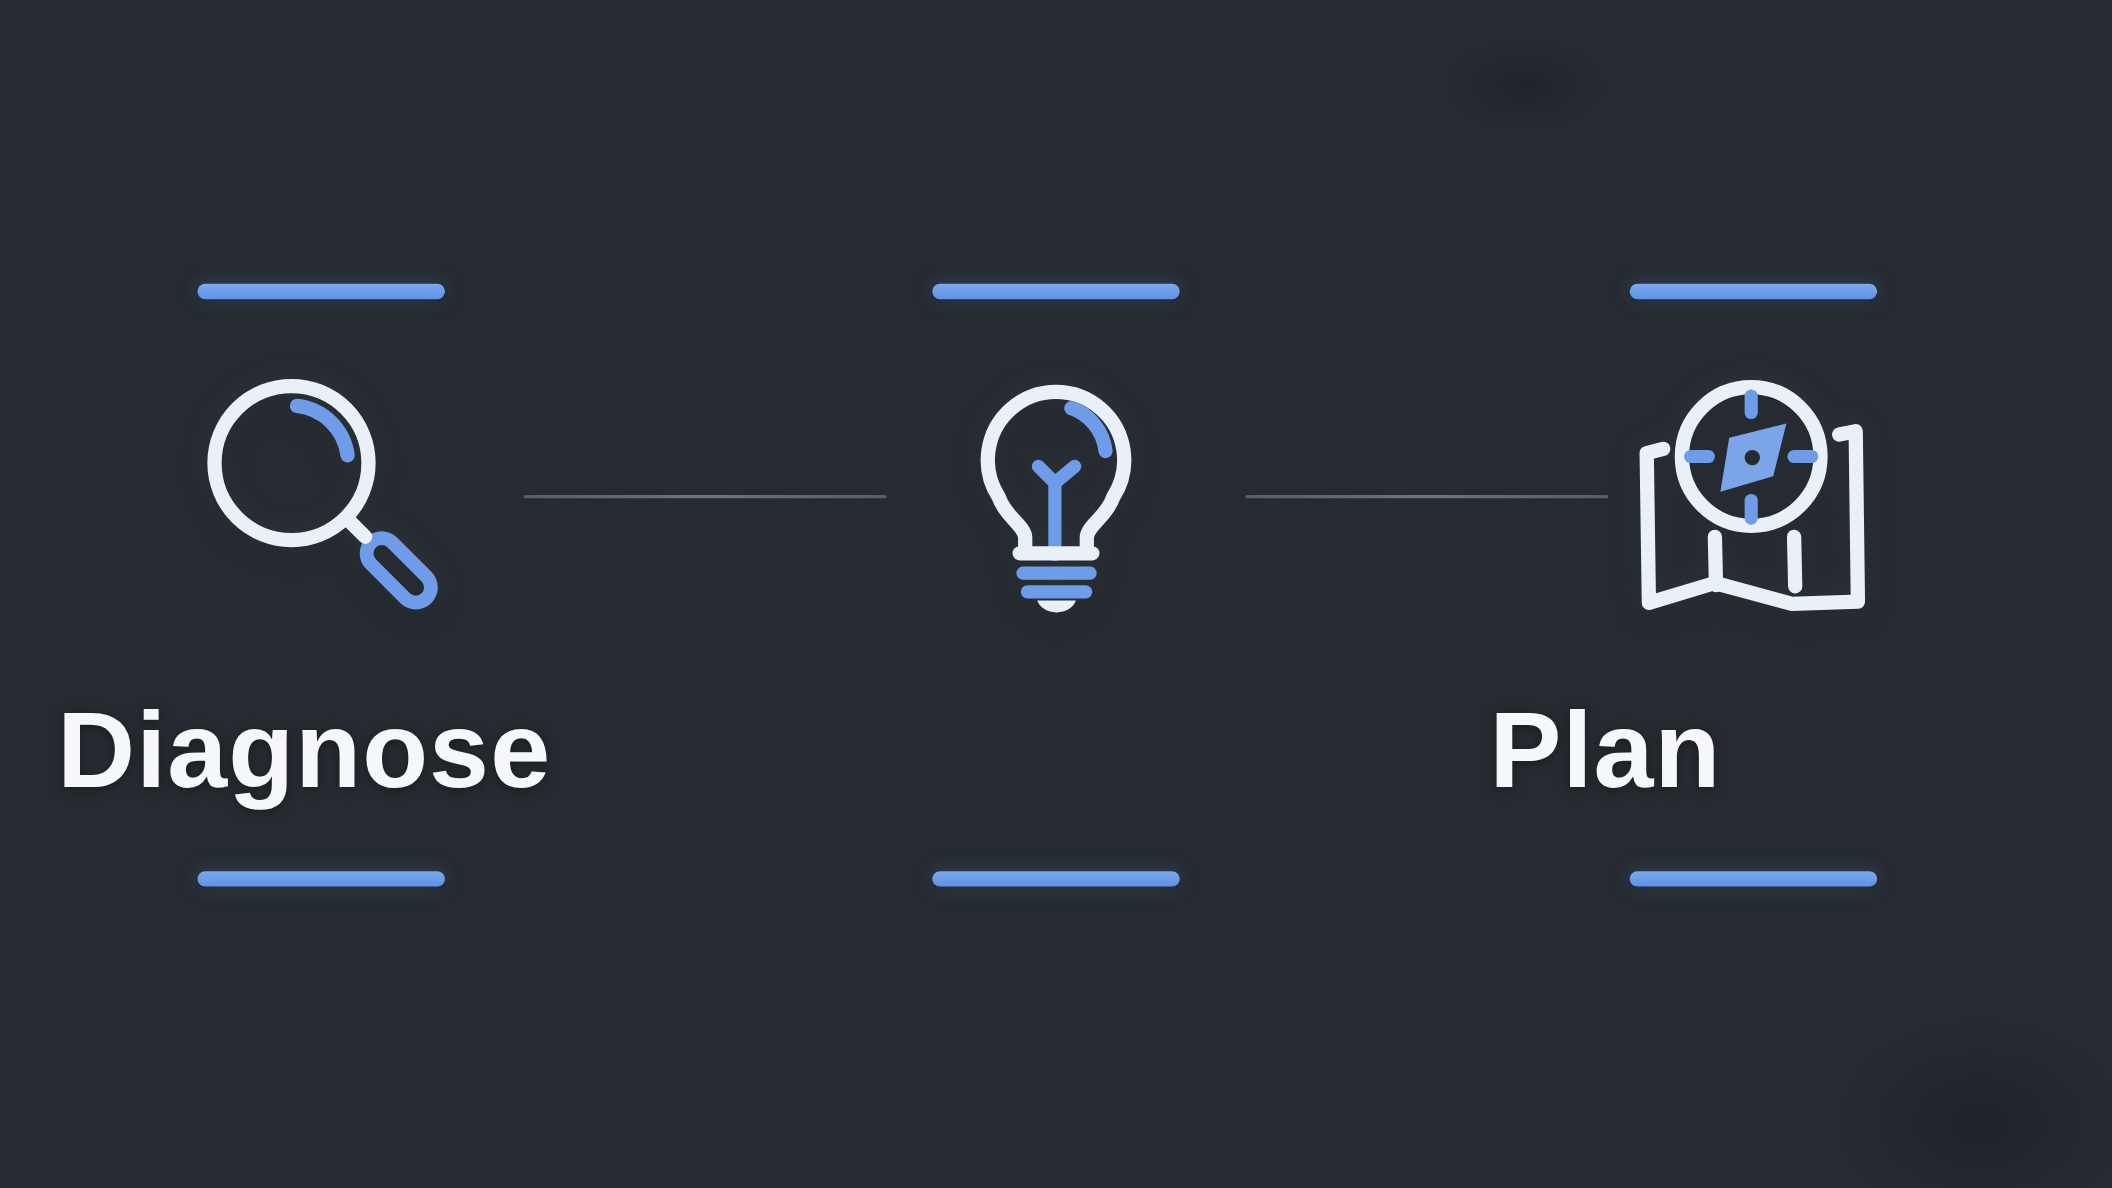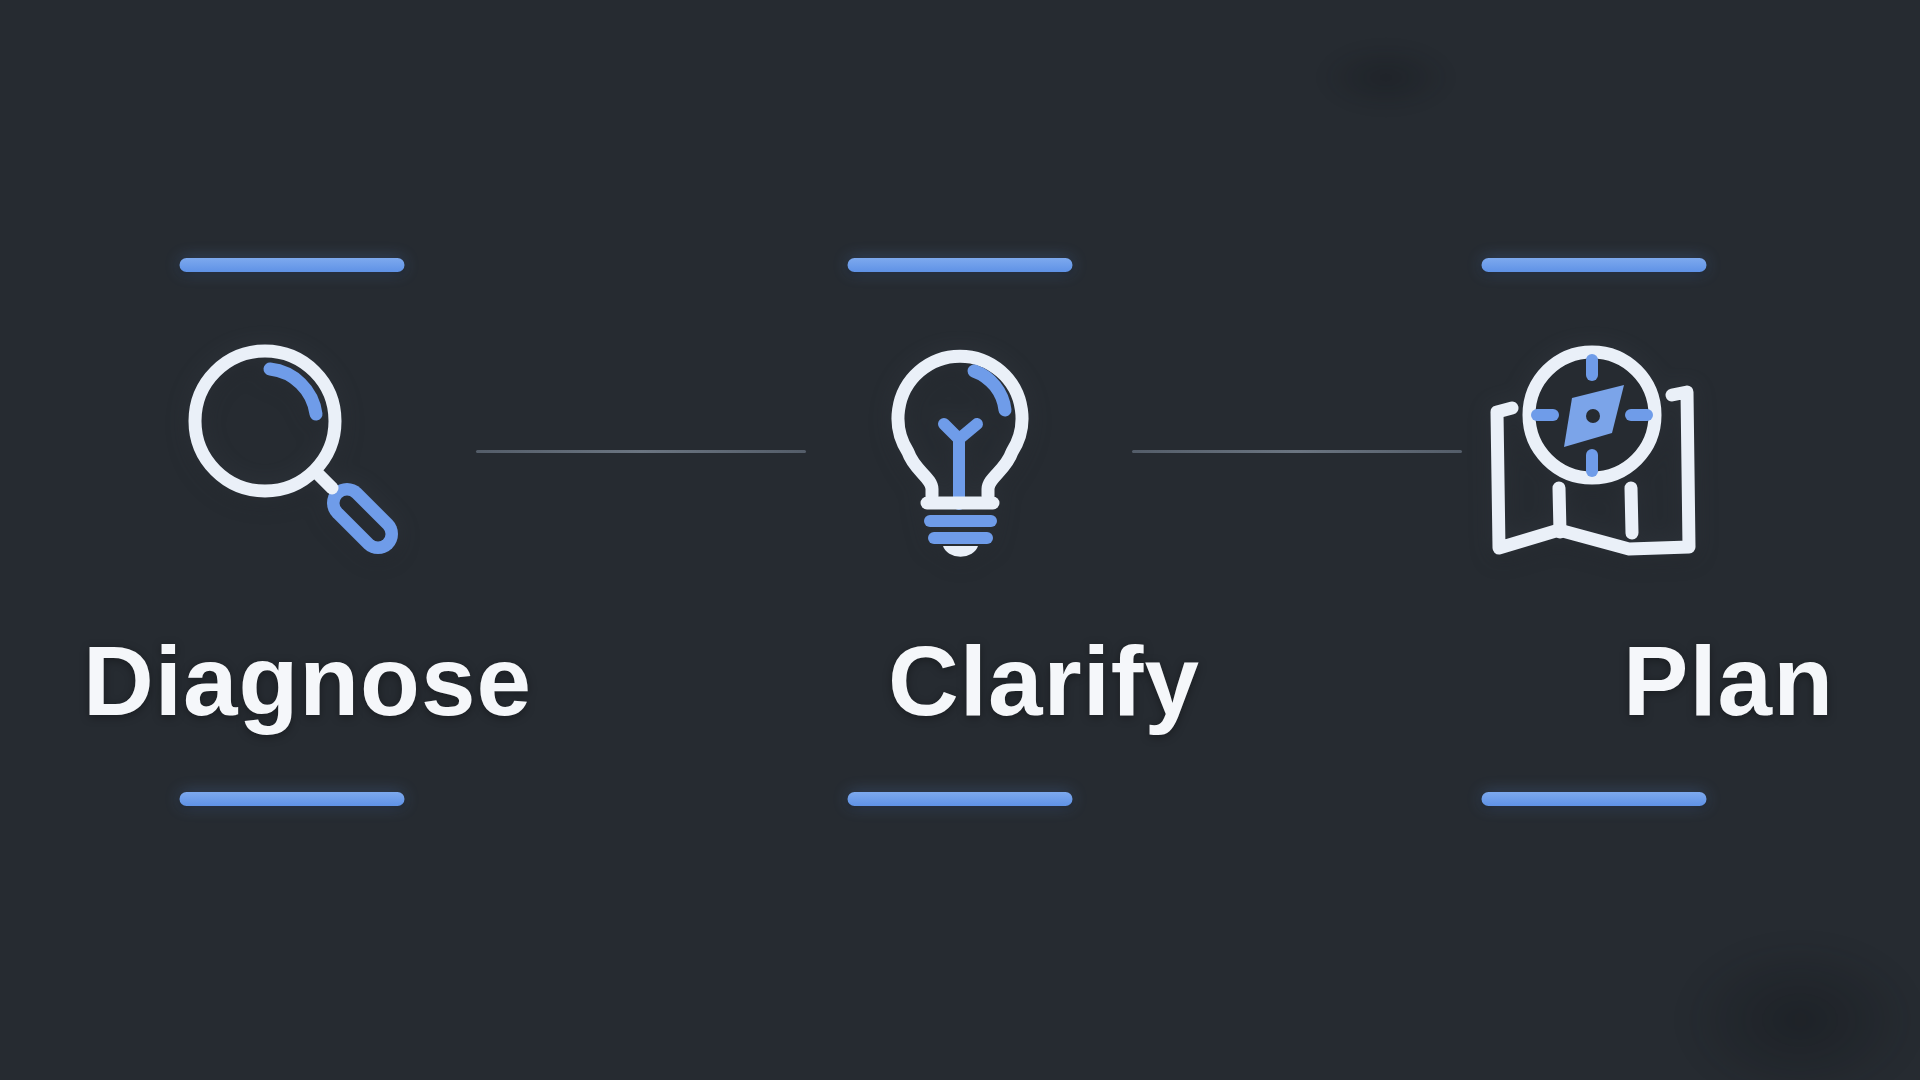--- a/index.html
+++ b/index.html
@@ -53,21 +53,21 @@
     position:absolute;left:50%;transform:translateX(-50%);
     filter:drop-shadow(0 0 10px rgba(200,220,250,.10)) drop-shadow(0 4px 10px rgba(0,0,0,.30));
   }
   .icon-magnifier{top:336px;width:230px;height:230px;}
   .icon-bulb{top:338px;width:220px;height:230px;}
   .icon-map{top:342px;width:220px;height:220px;}
   .icon-wrap svg{display:block;width:100%;height:100%;}
 
   .label{
     position:absolute;top:632px;left:0;width:100%;margin:0;
-    text-align:right;
+    text-align:left;
     font-size:98px;line-height:1;font-weight:600;
     letter-spacing:1px;
     color:#f5f7fa;
     text-shadow:0 2px 10px rgba(0,0,0,.35);
   }
 </style>
 </head>
 <body>
 
 <div class="canvas">
@@ -109,21 +109,20 @@
         <line x1="77" y1="165" x2="143" y2="165" stroke="#eaf0f8" stroke-width="13" stroke-linecap="round"></line>
 
         <path d="M 124 33 A 47 47 0 0 1 155 72" fill="none" stroke="#6f9ce9" stroke-width="13" stroke-linecap="round"></path>
 
         <line x1="80" y1="183" x2="141" y2="183" stroke="#6f9ce9" stroke-width="12" stroke-linecap="round"></line>
         <line x1="84" y1="200" x2="137" y2="200" stroke="#6f9ce9" stroke-width="12" stroke-linecap="round"></line>
 
         <path d="M 93 208 A 18 14 0 0 0 128 208 Z" fill="#eaf0f8"></path>
       </svg>
     </div>
-    <h2 class="label">Clarify</h2>
     <div class="bar bar-bottom"></div>
   </section>
 
   <section class="step step-3">
     <div class="bar bar-top"></div>
     <div class="icon-wrap icon-map">
       <svg viewBox="0 0 220 220" aria-hidden="true">
 
         <path d="M 28 66 L 13 70 L 15 206 L 75 188 L 145 207 L 205 205 L 203 50 L 188 53" fill="none" stroke="#eaf0f8" stroke-width="13" stroke-linejoin="round" stroke-linecap="round"></path>
 

